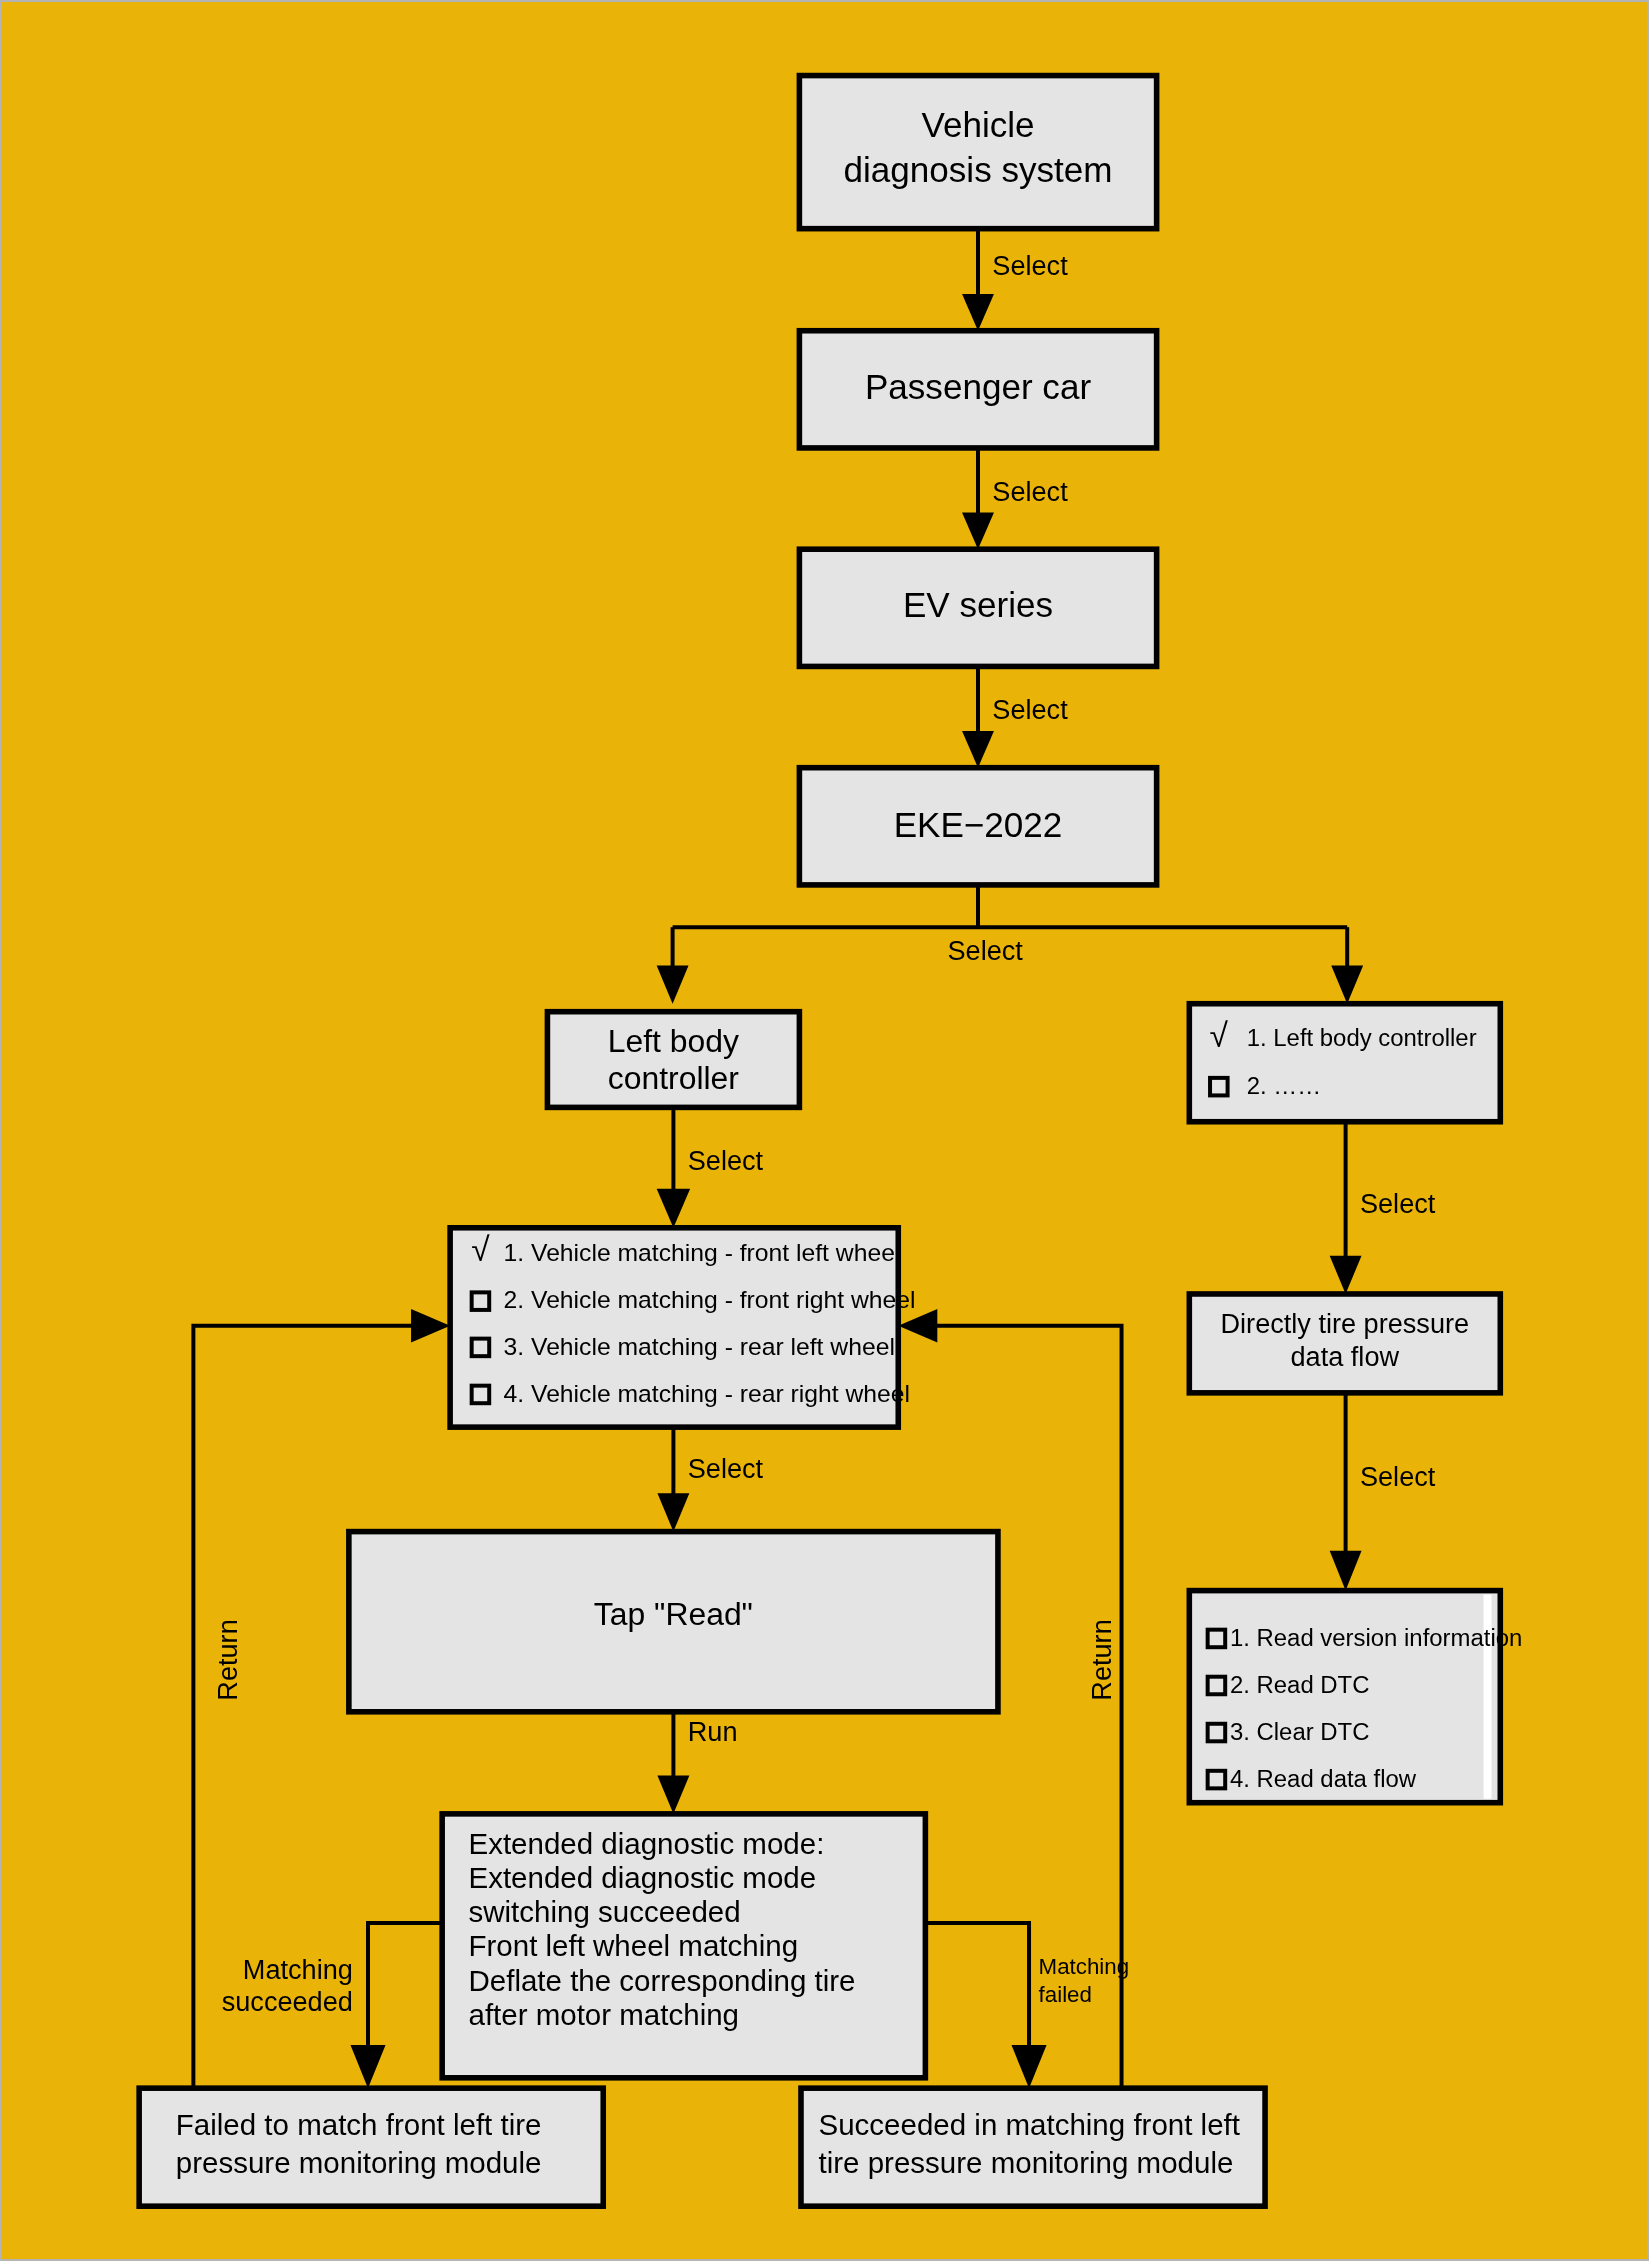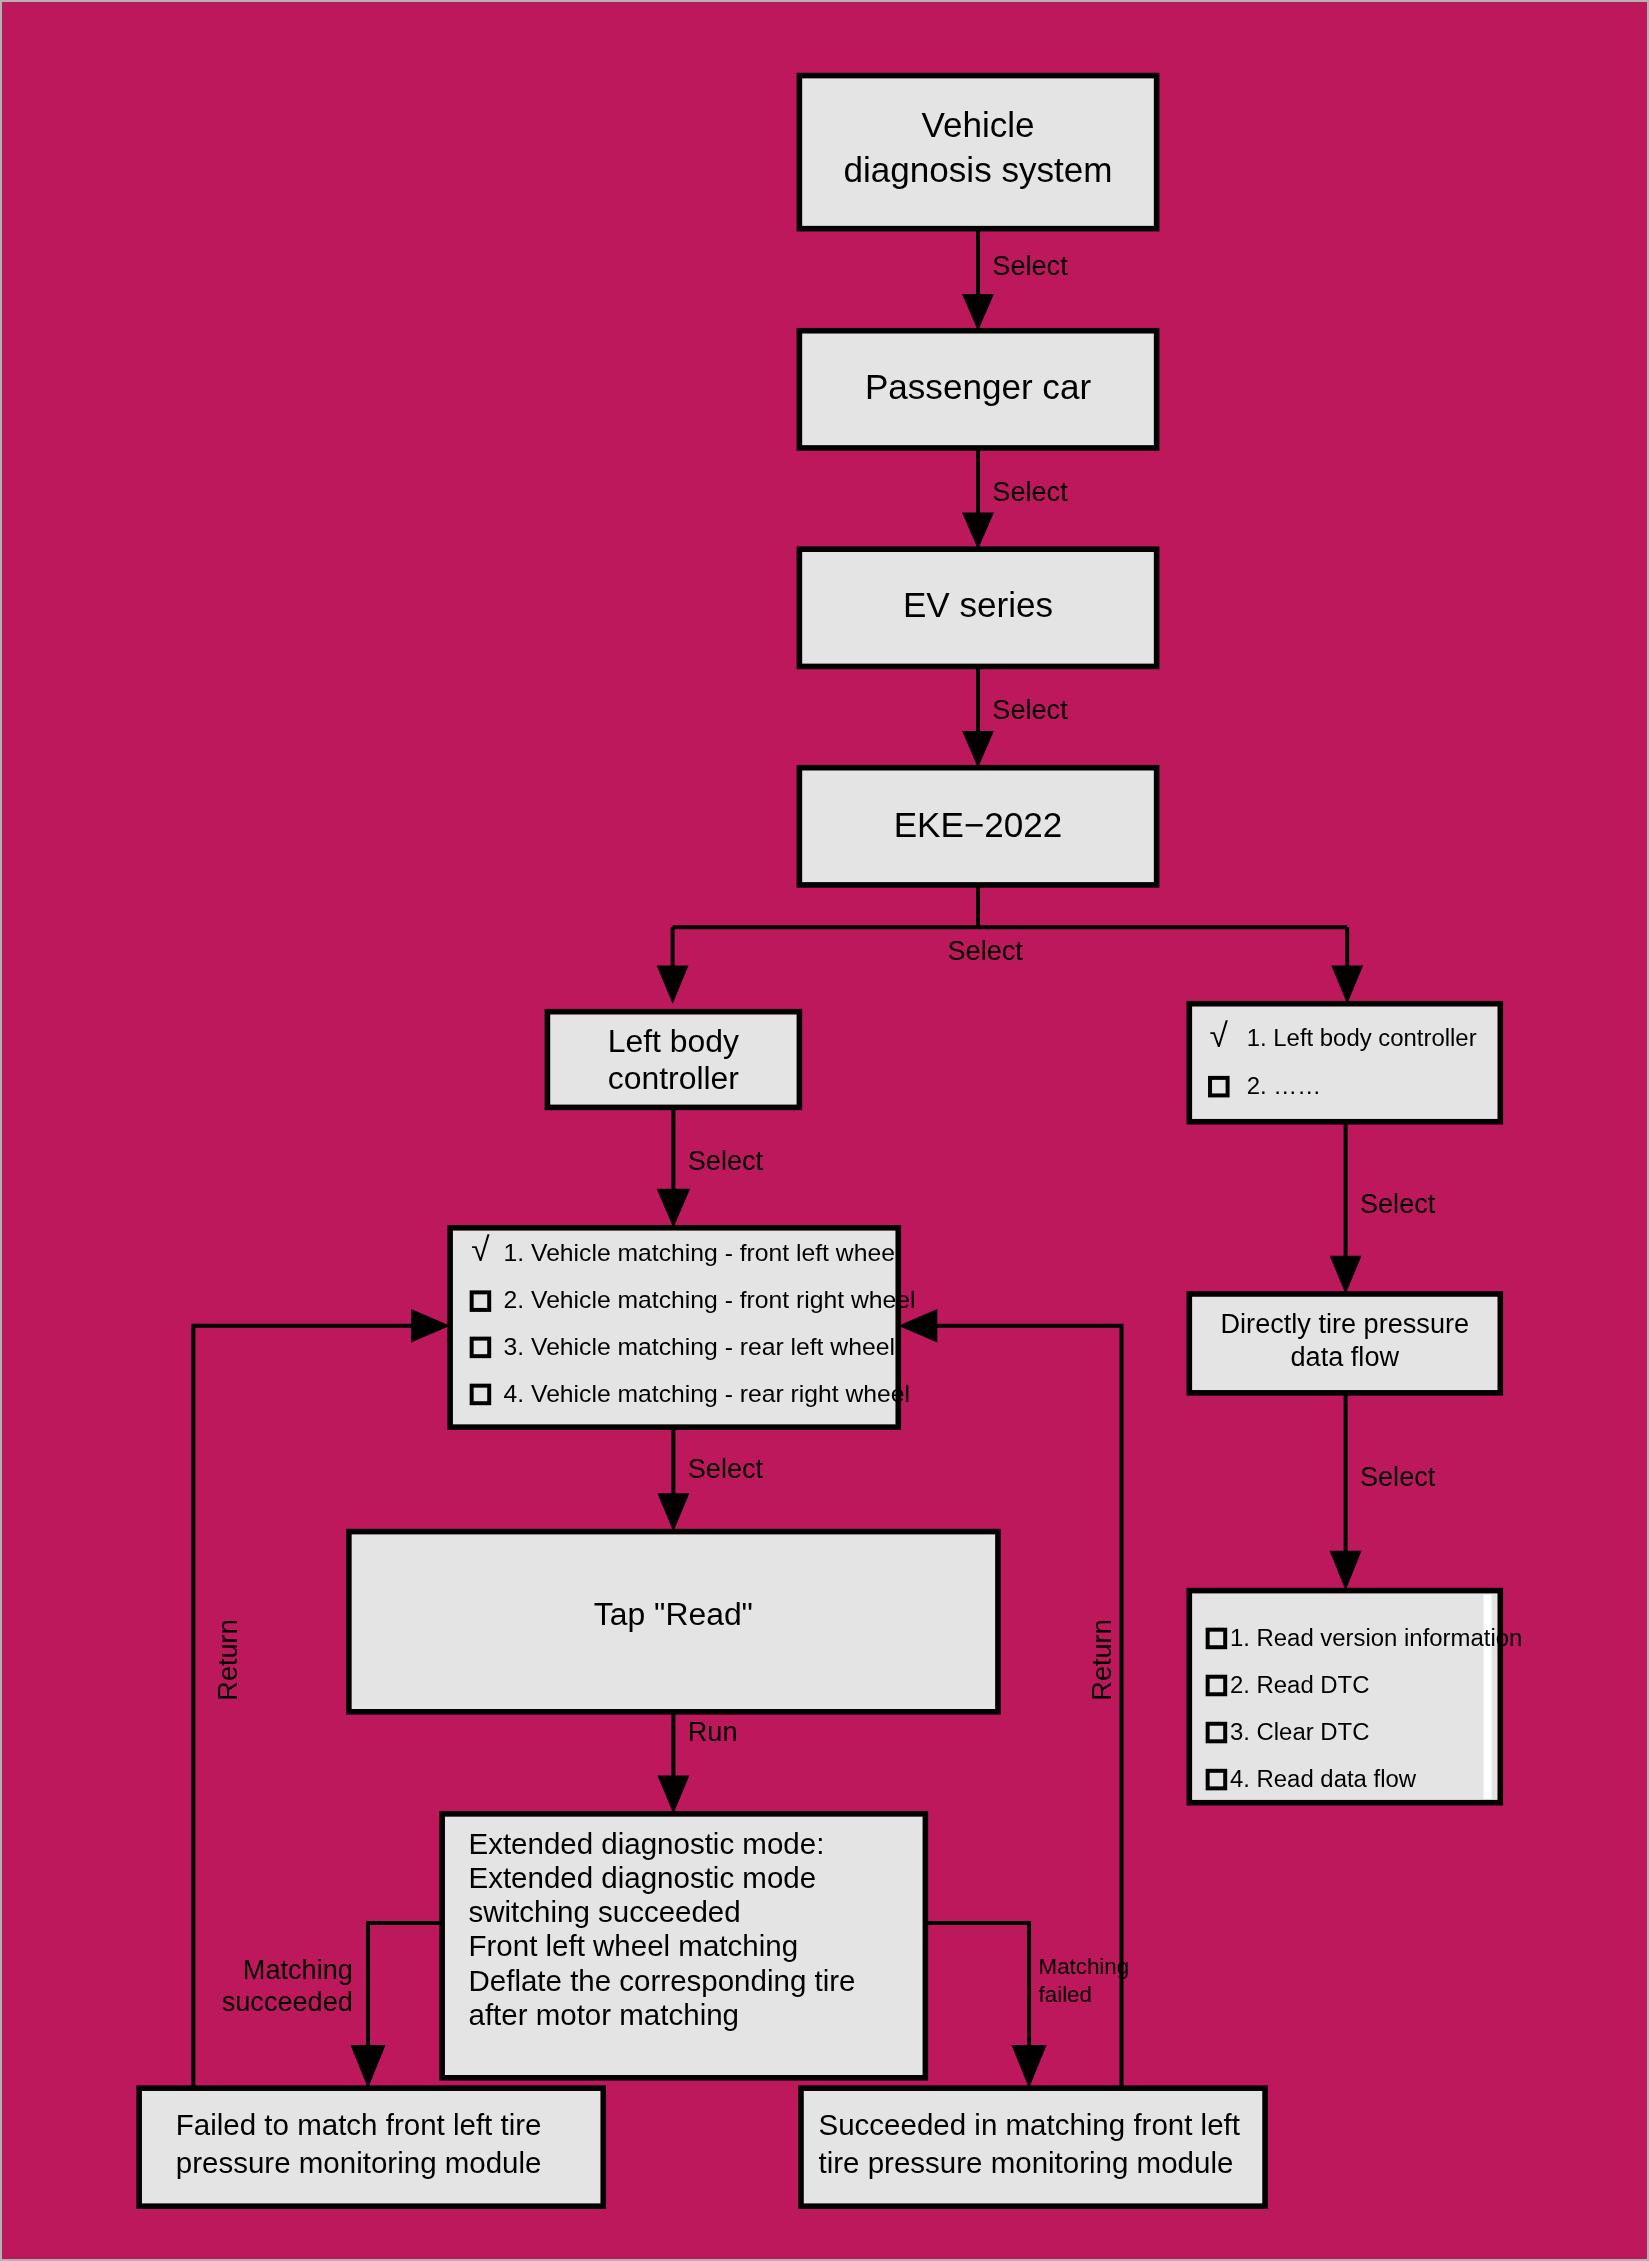--- a/index.html
+++ b/index.html
@@ -4,21 +4,21 @@
 <style>
   html, body {
     margin: 0;
     padding: 0;
     background: #ffffff;
   }
   #page {
     position: relative;
     width: 1649px;
     height: 2261px;
-    background: #be185d;
+    background: #eab308;
     border: 2.4px solid #b3b3b3;
     box-sizing: border-box;
     overflow: hidden;
     font-family: "Liberation Sans", sans-serif;
   }
   svg#flow {
     position: absolute;
     left: 0; top: 0;
     width: 1649px;
     height: 2261px;

